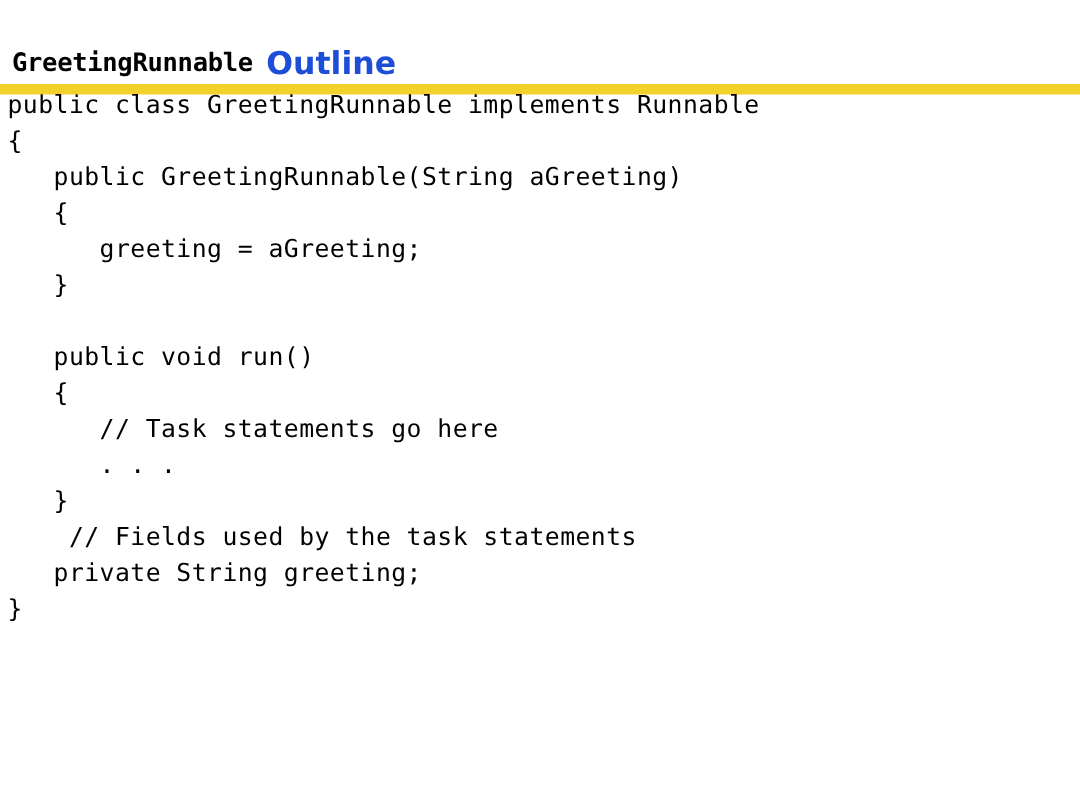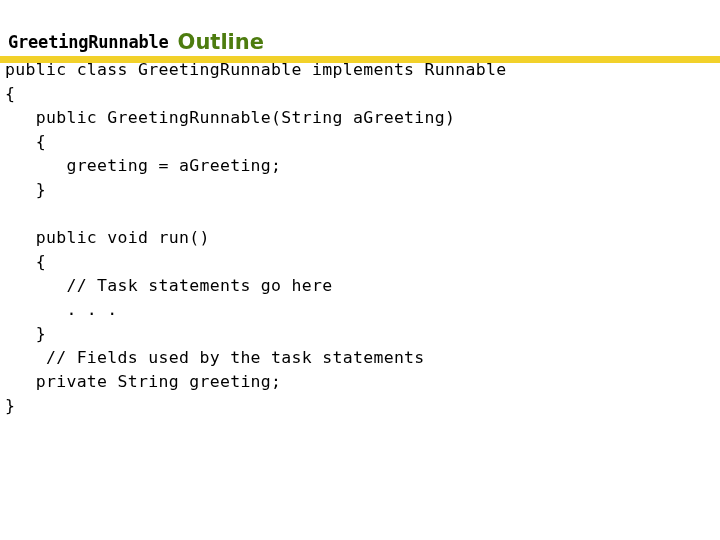--- a/index.html
+++ b/index.html
@@ -85,20 +85,20 @@
     height: 24px;
   }
 </style>
 </head>
 <body>
 
 <div id="slide">
 
   <div id="title-block">
     <span id="title-class-name">GreetingRunnable</span>
-    <span id="title-word" style="color: #4d7c0f;">Outline</span>
+    <span id="title-word" style="color: #1d4ed8;">Outline</span>
   </div>
 
   <div id="divider" style="background: rgb(242, 209, 42);"></div>
 
   <div id="code-body"><div class="code-line">public class GreetingRunnable implements Runnable</div><div class="code-line">{</div><div class="code-line">   public GreetingRunnable(String aGreeting)</div><div class="code-line">   {</div><div class="code-line">      greeting = aGreeting;</div><div class="code-line">   }</div><div class="code-line blank">&nbsp;</div><div class="code-line">   public void run()</div><div class="code-line">   {</div><div class="code-line">      // Task statements go here</div><div class="code-line">      . . .</div><div class="code-line">   }</div><div class="code-line">    // Fields used by the task statements</div><div class="code-line">   private String greeting;</div><div class="code-line">}</div></div>
 
 </div>
 
 </body></html>

